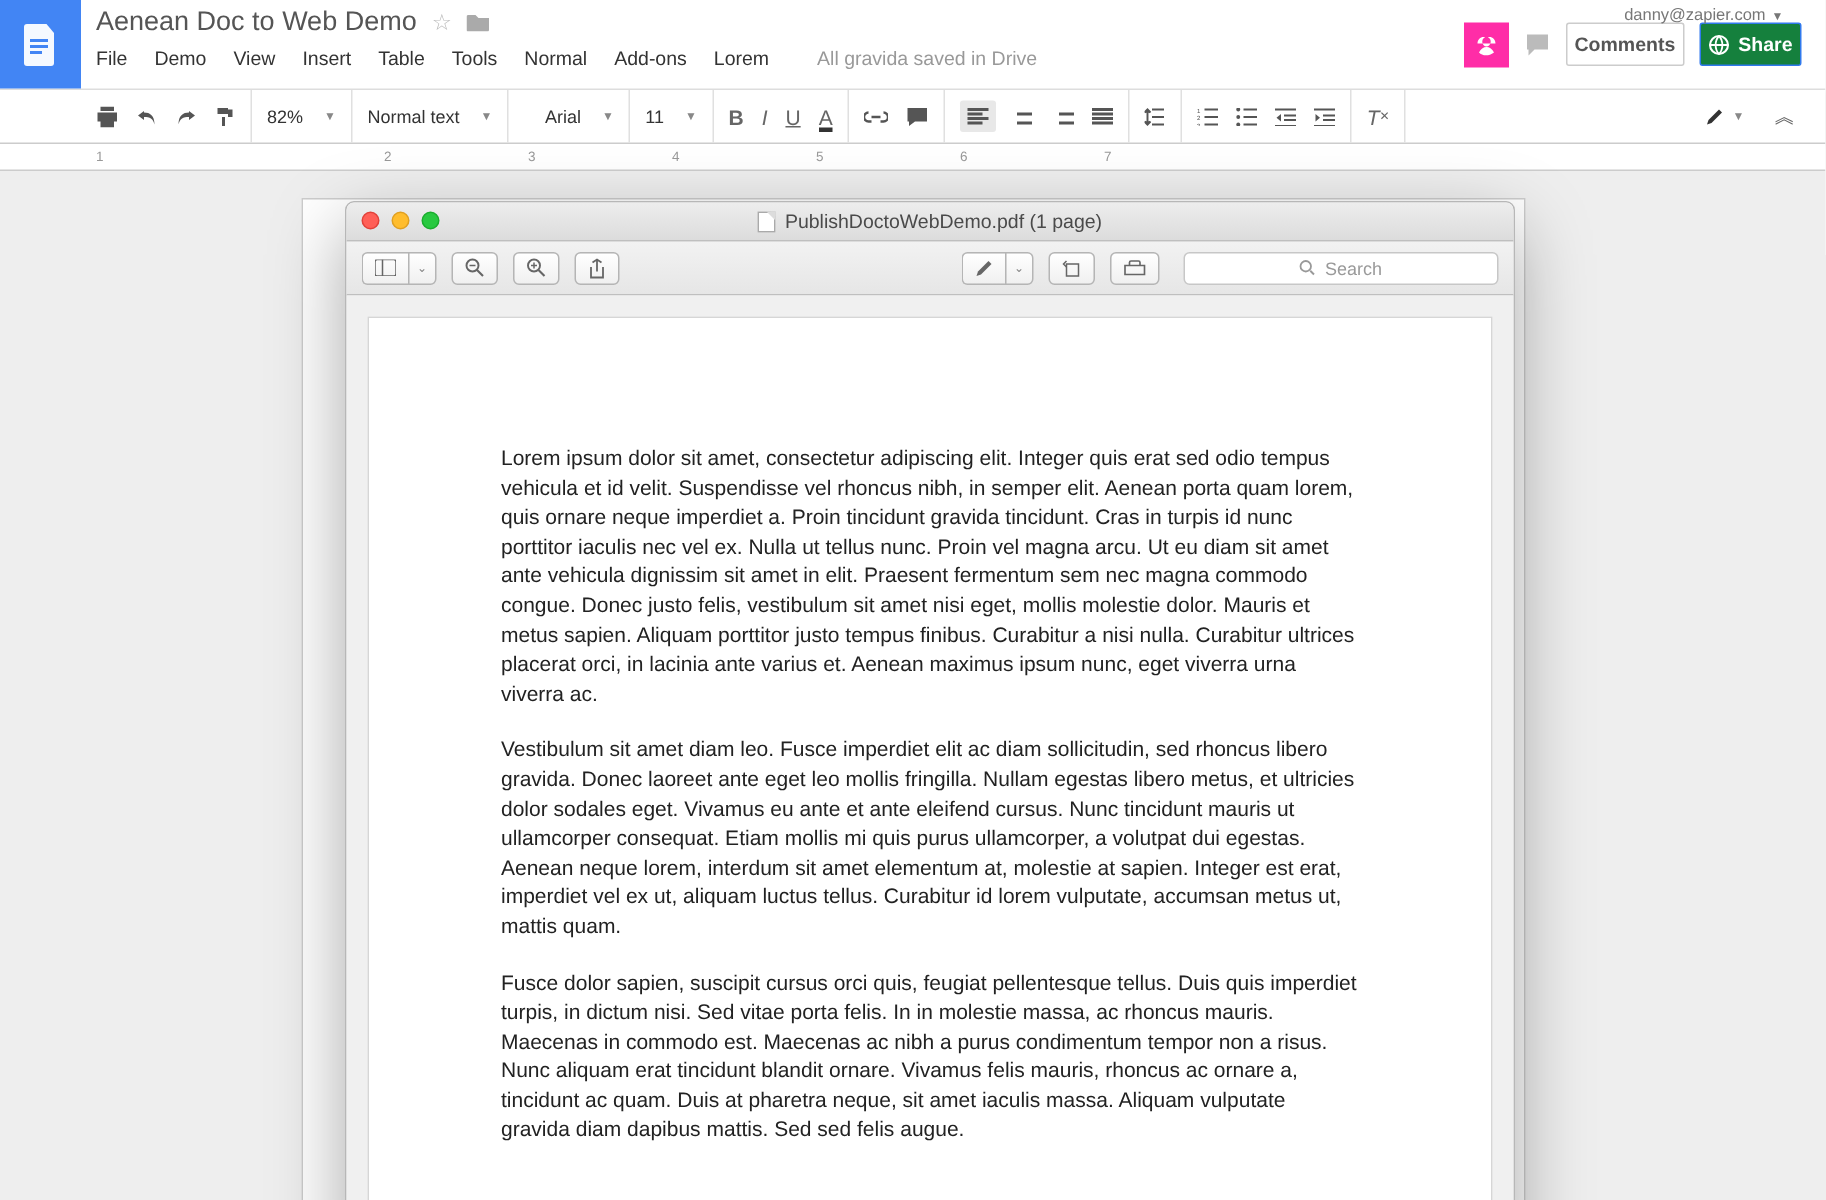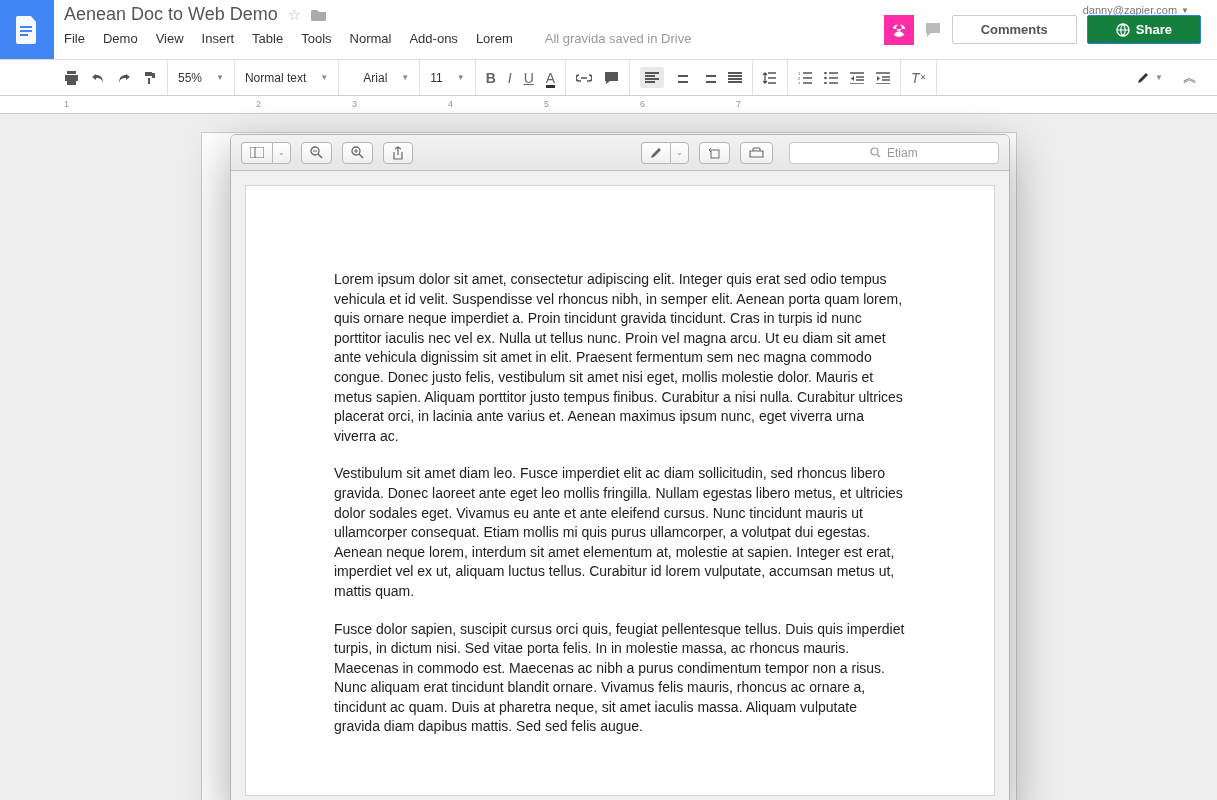--- a/index.html
+++ b/index.html
@@ -12,21 +12,21 @@
 .gd-title-wrap { flex: 0 0 auto; display: flex; flex-direction: column; padding: 4px 10px 0 10px; }
 .gd-title-row { display: flex; align-items: center; gap: 10px; }
 .gd-title { font-size: 18px; color: #555; }
 .gd-star, .gd-folder { color: #bbb; font-size: 15px; }
 .gd-menubar { display: flex; gap: 18px; padding-top: 6px; font-size: 13px; color: #333; align-items: center; }
 .gd-menubar .saved { color: #999; margin-left: 14px; }
 .gd-right { margin-left: auto; display: flex; align-items: center; gap: 10px; padding-right: 16px; }
 .gd-account { position: absolute; top: 4px; right: 28px; font-size: 11px; color: #777; display:flex; align-items:center; gap:4px; }
 .gd-avatar { width: 30px; height: 30px; background: #ff2da7; display: flex; align-items: center; justify-content: center; }
 .gd-chat-icon { color: #bbb; font-size: 18px; }
-.gd-btn { background: #fff; border: 1px solid #ccc; border-radius: 2px; padding: 6px 28px; font-size: 13px; color: #555; font-weight: bold; }
+.gd-btn { background: #fff; border: 1px solid #ccc; border-radius: 2px; padding: 6px 5px; font-size: 13px; color: #555; font-weight: bold; }
 .gd-btn.share { background: #15803d; color: #fff; border-color: #3079ed; display:flex; align-items:center; gap:6px;}
 
 
 .gd-toolbar { background: #fff; height: 36px; border-bottom: 1px solid #ccc; box-shadow: 0 1px 3px rgba(0,0,0,.1); display: flex; align-items: center; padding: 0 10px 0 54px; gap: 0; }
 .tb-group { display: flex; align-items: center; border-right: 1px solid #e0e0e0; height: 100%; padding: 0 10px; gap: 12px; }
 .tb-group:last-child { border-right: none; }
 .tb-ico { color: #666; font-size: 14px; display: flex; align-items: center; }
 .tb-sel { font-size: 12px; color: #333; display:flex; align-items:center; gap:14px;}
 .tb-caret { font-size: 8px; color: #888; }
 .tb-underline-a { position: relative; }
@@ -141,21 +141,21 @@
         </svg>
       </span>
     <span class="tb-ico">
         <svg width="14" height="14" viewBox="0 0 14 14">
           <path fill="#555" d="M2 1h7v4H2zM9 2h3v5H7v6H5V7h4z"></path>
         </svg>
       </span>
   </div>
   <div class="tb-group">
       <span class="tb-sel">
-        <span>55%</span>
+        <span>82%</span>
         <span class="tb-caret">▼</span>
       </span>
     </div>
   <div class="tb-group">
       <span class="tb-sel" style="min-width:80px;">
         <span>Normal text</span>
         <span class="tb-caret">▼</span>
       </span>
     </div>
   <div class="tb-group">
@@ -297,20 +297,29 @@
 
 <div class="gd-canvas">
   <div class="gd-page">
     <p>Lorem ipsum dolor sit amet, consectetur adipiscing elit. Integer quis erat sed odio tempus vehicula et id velit. Suspendisse vel rhoncus nibh, in semper elit. Aenean porta quam lorem, quis ornare neque imperdiet a. Proin tincidunt gravida tincidunt. Cras in turpis id nunc porttitor iaculis nec vel ex. Nulla ut tellus nunc. Proin vel magna arcu. Ut eu diam sit amet ante vehicula dignissim sit amet in elit. Praesent fermentum sem nec magna commodo congue. Donec justo felis, vestibulum sit amet nisi eget, mollis molestie dolor. Mauris et metus sapien. Aliquam porttitor justo tempus finibus. Curabitur a nisi nulla. Curabitur ultrices placerat orci, in lacinia ante varius et. Aenean maximus ipsum nunc, eget viverra urna viverra ac.</p>
     <p>Vestibulum sit amet diam leo. Fusce imperdiet elit ac diam sollicitudin, sed rhoncus libero gravida. Donec laoreet ante eget leo mollis fringilla. Nullam egestas libero metus, et ultricies dolor sodales eget. Vivamus eu ante et ante eleifend cursus. Nunc tincidunt mauris ut ullamcorper consequat. Etiam mollis mi quis purus ullamcorper, a volutpat dui egestas. Aenean neque lorem, interdum sit amet elementum at, molestie at sapien. Integer est erat, imperdiet vel ex ut, aliquam luctus tellus. Curabitur id lorem vulputate, accumsan metus ut, mattis quam.</p>
     <p>Fusce dolor sapien, suscipit cursus orci quis, feugiat pellentesque tellus. Duis quis imperdiet turpis, in dictum nisi. Sed vitae porta felis. In in molestie massa, ac rhoncus mauris. Maecenas in commodo est. Maecenas ac nibh a purus condimentum tempor non a risus. Nunc aliquam erat tincidunt blandit ornare. Vivamus felis mauris, rhoncus ac ornare a, tincidunt ac quam. Duis at pharetra neque, sit amet iaculis massa. Aliquam vulputate gravida diam dapibus mattis. Sed sed felis augue.</p>
   </div>
 </div>
 
 <div class="mac-window">
+  <div class="mac-titlebar">
+    <div class="mac-traffic">
+      <div class="mac-dot r"></div>
+      <div class="mac-dot y"></div>
+      <div class="mac-dot g"></div>
+    </div>
+    <span class="pdf-ico"></span>
+    <span>PublishDoctoWebDemo.pdf (1 page)</span>
+  </div>
   <div class="mac-toolbar">
     <div style="display:flex;">
       <div class="mac-btn seg-l">
           <svg width="14" height="11" viewBox="0 0 14 11">
             <rect x="0" y="0" width="14" height="11" rx="1.5" fill="none" stroke="#666"></rect>
             <line x1="5" y1="0" x2="5" y2="11" stroke="#666"></line>
           </svg>
         </div>
       <div class="mac-btn seg-r" style="padding:0 5px;">
           <span class="tb-caret">⌄</span>
@@ -356,21 +365,21 @@
     <div class="mac-btn">
         <svg width="15" height="11" viewBox="0 0 15 11">
           <path fill="none" stroke="#666" stroke-width="1.1" d="M1 4h13v6H1zM4 4V2a1 1 0 0 1 1-1h5a1 1 0 0 1 1 1v2"></path>
         </svg>
       </div>
     <div class="mac-search">
       <svg width="11" height="11" viewBox="0 0 11 11">
           <circle cx="4.5" cy="4.5" r="3.5" fill="none" stroke="#999" stroke-width="1.2"></circle>
           <line x1="7.5" y1="7.5" x2="10" y2="10" stroke="#999" stroke-width="1.3"></line>
         </svg>
-      <span>Etiam</span>
+      <span>Search</span>
     </div>
   </div>
   <div class="mac-body">
     <div class="mac-page">
       <p>Lorem ipsum dolor sit amet, consectetur adipiscing elit. Integer quis erat sed odio tempus vehicula et id velit. Suspendisse vel rhoncus nibh, in semper elit. Aenean porta quam lorem, quis ornare neque imperdiet a. Proin tincidunt gravida tincidunt. Cras in turpis id nunc porttitor iaculis nec vel ex. Nulla ut tellus nunc. Proin vel magna arcu. Ut eu diam sit amet ante vehicula dignissim sit amet in elit. Praesent fermentum sem nec magna commodo congue. Donec justo felis, vestibulum sit amet nisi eget, mollis molestie dolor. Mauris et metus sapien. Aliquam porttitor justo tempus finibus. Curabitur a nisi nulla. Curabitur ultrices placerat orci, in lacinia ante varius et. Aenean maximus ipsum nunc, eget viverra urna viverra ac.</p>
       <p>Vestibulum sit amet diam leo. Fusce imperdiet elit ac diam sollicitudin, sed rhoncus libero gravida. Donec laoreet ante eget leo mollis fringilla. Nullam egestas libero metus, et ultricies dolor sodales eget. Vivamus eu ante et ante eleifend cursus. Nunc tincidunt mauris ut ullamcorper consequat. Etiam mollis mi quis purus ullamcorper, a volutpat dui egestas. Aenean neque lorem, interdum sit amet elementum at, molestie at sapien. Integer est erat, imperdiet vel ex ut, aliquam luctus tellus. Curabitur id lorem vulputate, accumsan metus ut, mattis quam.</p>
       <p>Fusce dolor sapien, suscipit cursus orci quis, feugiat pellentesque tellus. Duis quis imperdiet turpis, in dictum nisi. Sed vitae porta felis. In in molestie massa, ac rhoncus mauris. Maecenas in commodo est. Maecenas ac nibh a purus condimentum tempor non a risus. Nunc aliquam erat tincidunt blandit ornare. Vivamus felis mauris, rhoncus ac ornare a, tincidunt ac quam. Duis at pharetra neque, sit amet iaculis massa. Aliquam vulputate gravida diam dapibus mattis. Sed sed felis augue.</p>
     </div>
   </div>
 </div>

